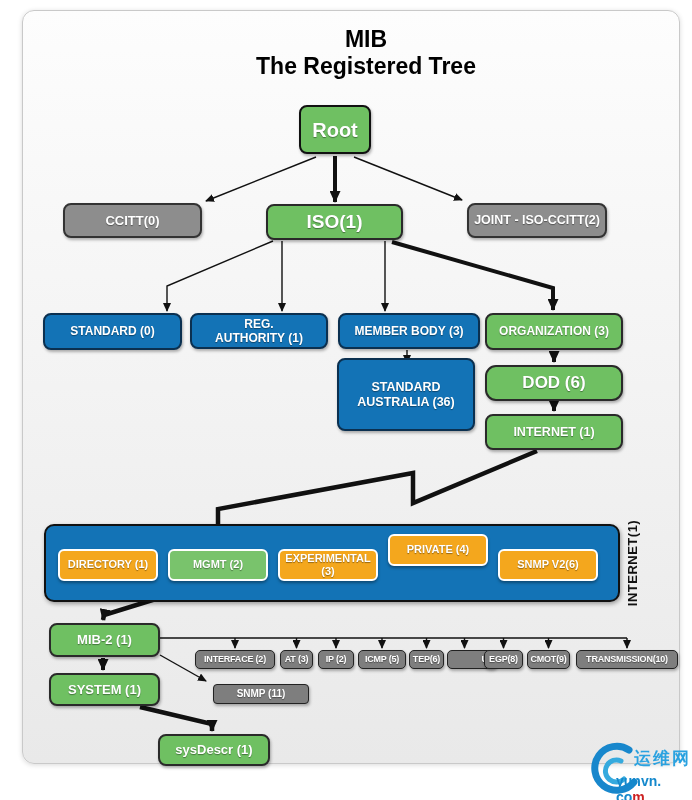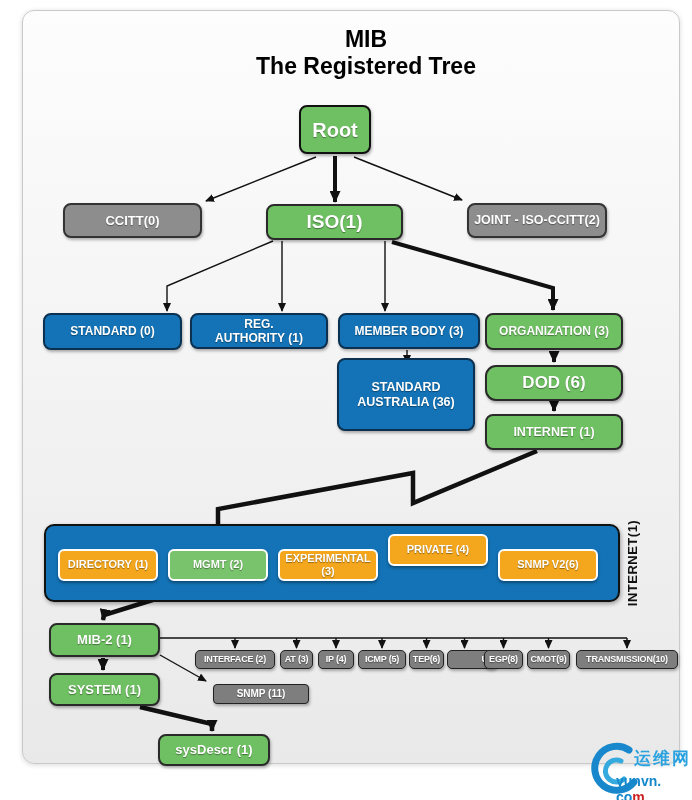--- a/index.html
+++ b/index.html
@@ -112,21 +112,21 @@
   <div class="node inner orange" style="left:388px;top:534px;width:100px;height:32px;font-size:11px;">PRIVATE (4)</div>
   <div class="node inner orange" style="left:498px;top:549px;width:100px;height:32px;font-size:11px;">SNMP V2(6)</div>
 
   <div class="node green" style="left:49px;top:623px;width:111px;height:34px;font-size:13px;">MIB-2 (1)</div>
   <div class="node green" style="left:49px;top:673px;width:111px;height:33px;font-size:13px;">SYSTEM (1)</div>
   <div class="node green" style="left:158px;top:734px;width:112px;height:32px;font-size:13px;">sysDescr (1)</div>
   <div class="node grayS" style="left:213px;top:684px;width:96px;height:20px;font-size:10px;border-radius:4px;">SNMP (11)</div>
 
   <div class="node grayS leaf" style="left:195px;width:80px;">INTERFACE (2)</div>
   <div class="node grayS leaf" style="left:280px;width:33px;">AT (3)</div>
-  <div class="node grayS leaf" style="left:318px;width:36px;">IP (4)</div>
+  <div class="node grayS leaf" style="left:318px;width:36px;">IP (2)</div>
   <div class="node grayS leaf" style="left:358px;width:48px;">ICMP (5)</div>
   <div class="node grayS leaf" style="left:409px;width:35px;">TEP(6)</div>
   <div class="node grayS leaf" style="left:447px;width:35px;padding-left:48px;">UDP(7)</div>
   <div class="node grayS leaf" style="left:484px;width:39px;">EGP(8)</div>
   <div class="node grayS leaf" style="left:527px;width:43px;">CMOT(9)</div>
   <div class="node grayS leaf" style="left:576px;width:102px;">TRANSMISSION(10)</div>
 
   <svg class="lines" width="692" height="800" viewBox="0 0 692 800">
     <path d="M 629 750 A 22 22 0 1 0 634 782" stroke="#1887cc" stroke-width="7" fill="none" stroke-linecap="round"></path>
     <path d="M 621 761 A 11 11 0 1 0 624 779" stroke="#35aade" stroke-width="5" fill="none" stroke-linecap="round"></path>

